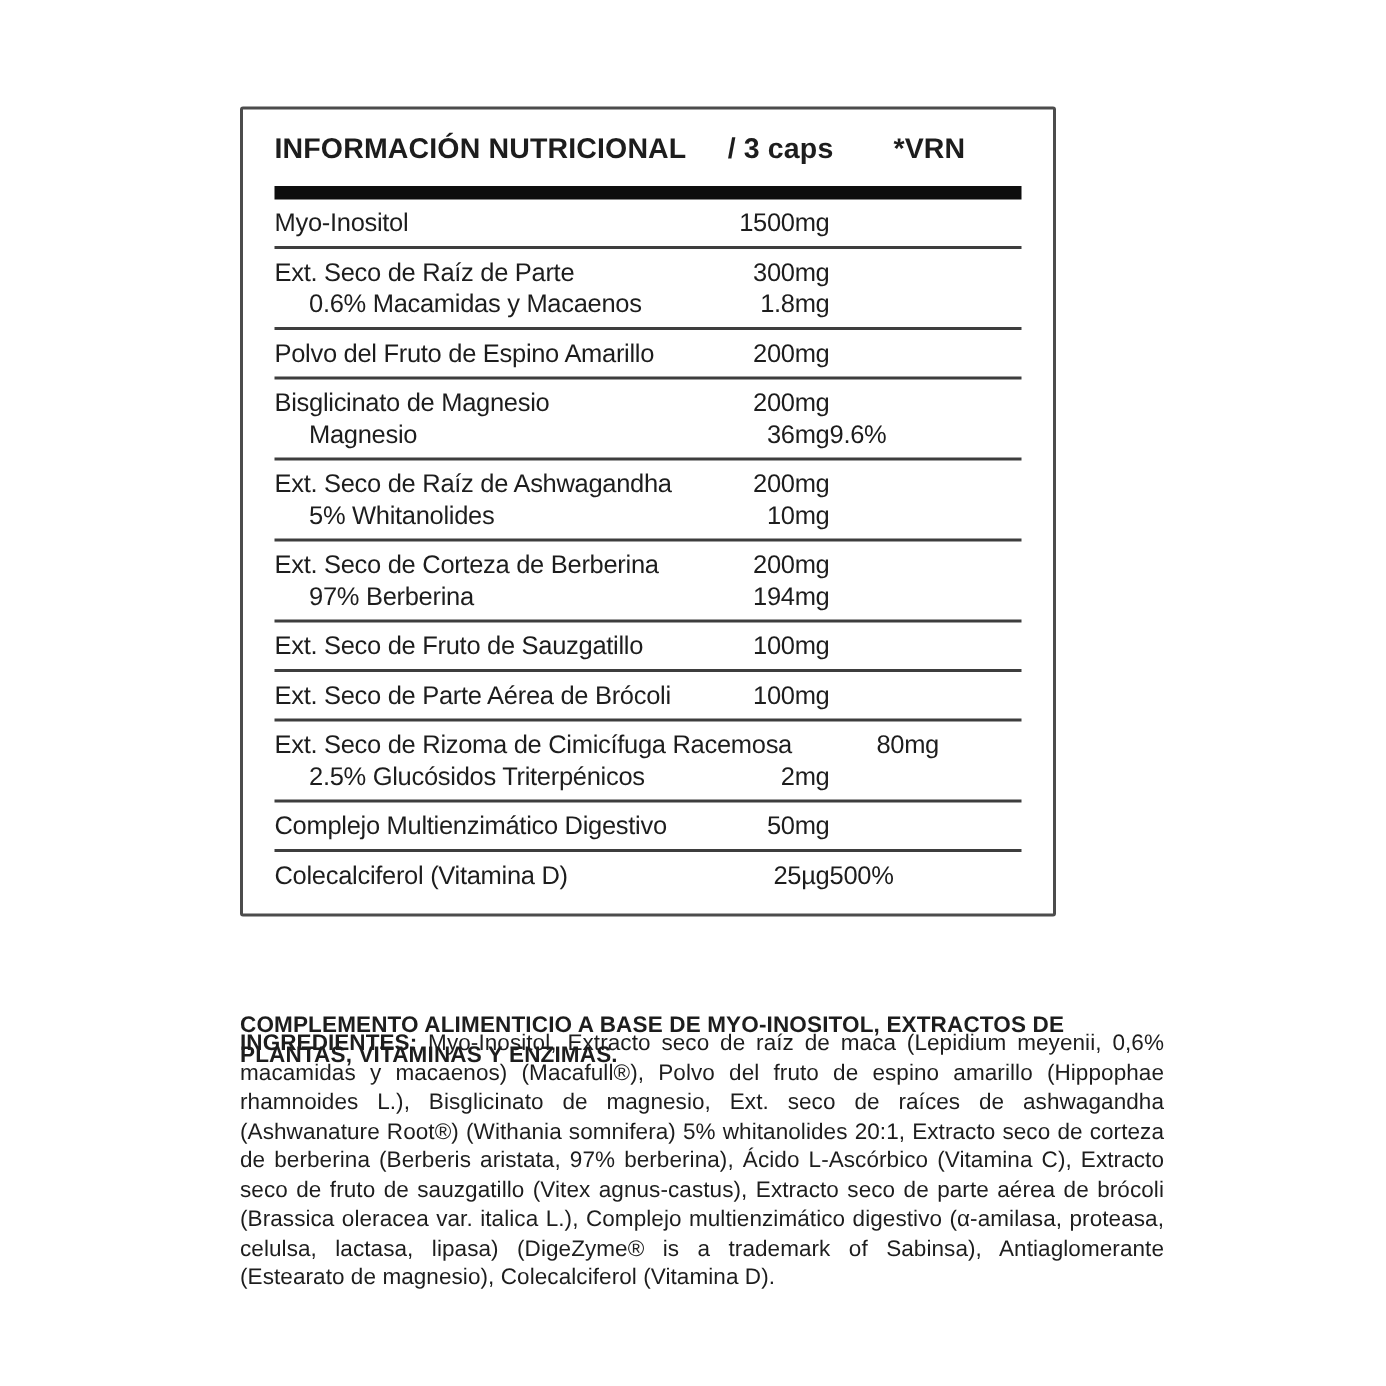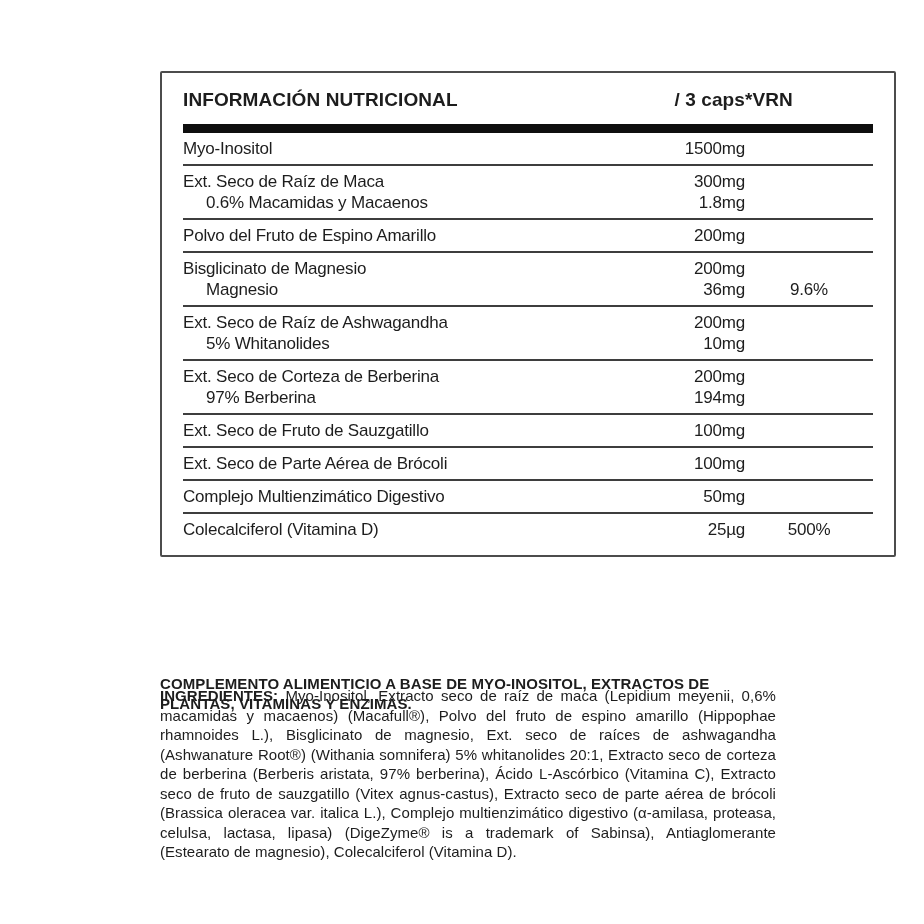--- a/index.html
+++ b/index.html
@@ -7,54 +7,54 @@
     width: 924px; height: 924px;
     background: #ffffff;
     font-family: "Liberation Sans", sans-serif;
     color: #1d1d1d;
     position: relative;
     overflow: hidden;
   }
   .label-box {
     position: absolute;
     left: 160px; top: 71px;
-    width: 736px;
+    width: 544px;
     border: 2px solid #4c4c4c;
     border-radius: 2px;
     padding: 0 21px 10px 21px;
     background: #ffffff;
   }
   .lb-header {
     display: grid;
     grid-template-columns: 1fr 98px 128px;
     align-items: baseline;
     padding: 16px 0 13px 0;
     font-size: 19px;
     line-height: 22px;
     font-weight: bold;
     letter-spacing: 0.1px;
     white-space: nowrap;
   }
   .lb-header .serving { text-align: right; }
-  .lb-header .vrn-head { text-align: left; }
+  .lb-header .vrn-head { text-align: center; }
   .thick-bar { height: 9px; background: #0e0e0e; }
   .rows { }
   .row { padding: 5px 0; }
   .row + .row { border-top: 2px solid #3e3e3e; }
   .line {
     display: grid;
     grid-template-columns: 1fr 98px 128px;
     font-size: 17px;
     line-height: 21px;
     letter-spacing: -0.2px;
     white-space: nowrap;
   }
   .line .nm { overflow: visible; }
   .line .amt { text-align: right; }
-  .line .vrn { text-align: center; }
+  .line .vrn { text-align: left; }
   .line .nm.sub { padding-left: 23px; }
   .footer-summary {
     position: absolute;
     left: 160px; top: 630px;
     width: 616px;
     font-size: 15px;
     line-height: 20px;
     font-weight: bold;
     letter-spacing: 0.1px;
     margin-top: 44px;
@@ -85,21 +85,21 @@
     <div class="row">
       <div class="line">
         <span class="nm">Myo-Inositol</span>
         <span class="amt">1500mg</span>
         <span class="vrn"></span>
       </div>
     </div>
 
     <div class="row">
       <div class="line">
-        <span class="nm">Ext. Seco de Raíz de Maca</span>
+        <span class="nm">Ext. Seco de Raíz de Parte</span>
         <span class="amt">300mg</span>
         <span class="vrn"></span>
       </div>
       <div class="line">
         <span class="nm sub">0.6% Macamidas y Macaenos</span>
         <span class="amt">1.8mg</span>
         <span class="vrn"></span>
       </div>
     </div>
 
@@ -159,20 +159,32 @@
     </div>
 
     <div class="row">
       <div class="line">
         <span class="nm">Ext. Seco de Parte Aérea de Brócoli</span>
         <span class="amt">100mg</span>
         <span class="vrn"></span>
       </div>
     </div>
 
+    <div class="row">
+      <div class="line">
+        <span class="nm">Ext. Seco de Rizoma de Cimicífuga Racemosa</span>
+        <span class="amt">80mg</span>
+        <span class="vrn"></span>
+      </div>
+      <div class="line">
+        <span class="nm sub">2.5% Glucósidos Triterpénicos</span>
+        <span class="amt">2mg</span>
+        <span class="vrn"></span>
+      </div>
+    </div>
 
     <div class="row">
       <div class="line">
         <span class="nm">Complejo Multienzimático Digestivo</span>
         <span class="amt">50mg</span>
         <span class="vrn"></span>
       </div>
     </div>
 
     <div class="row">

